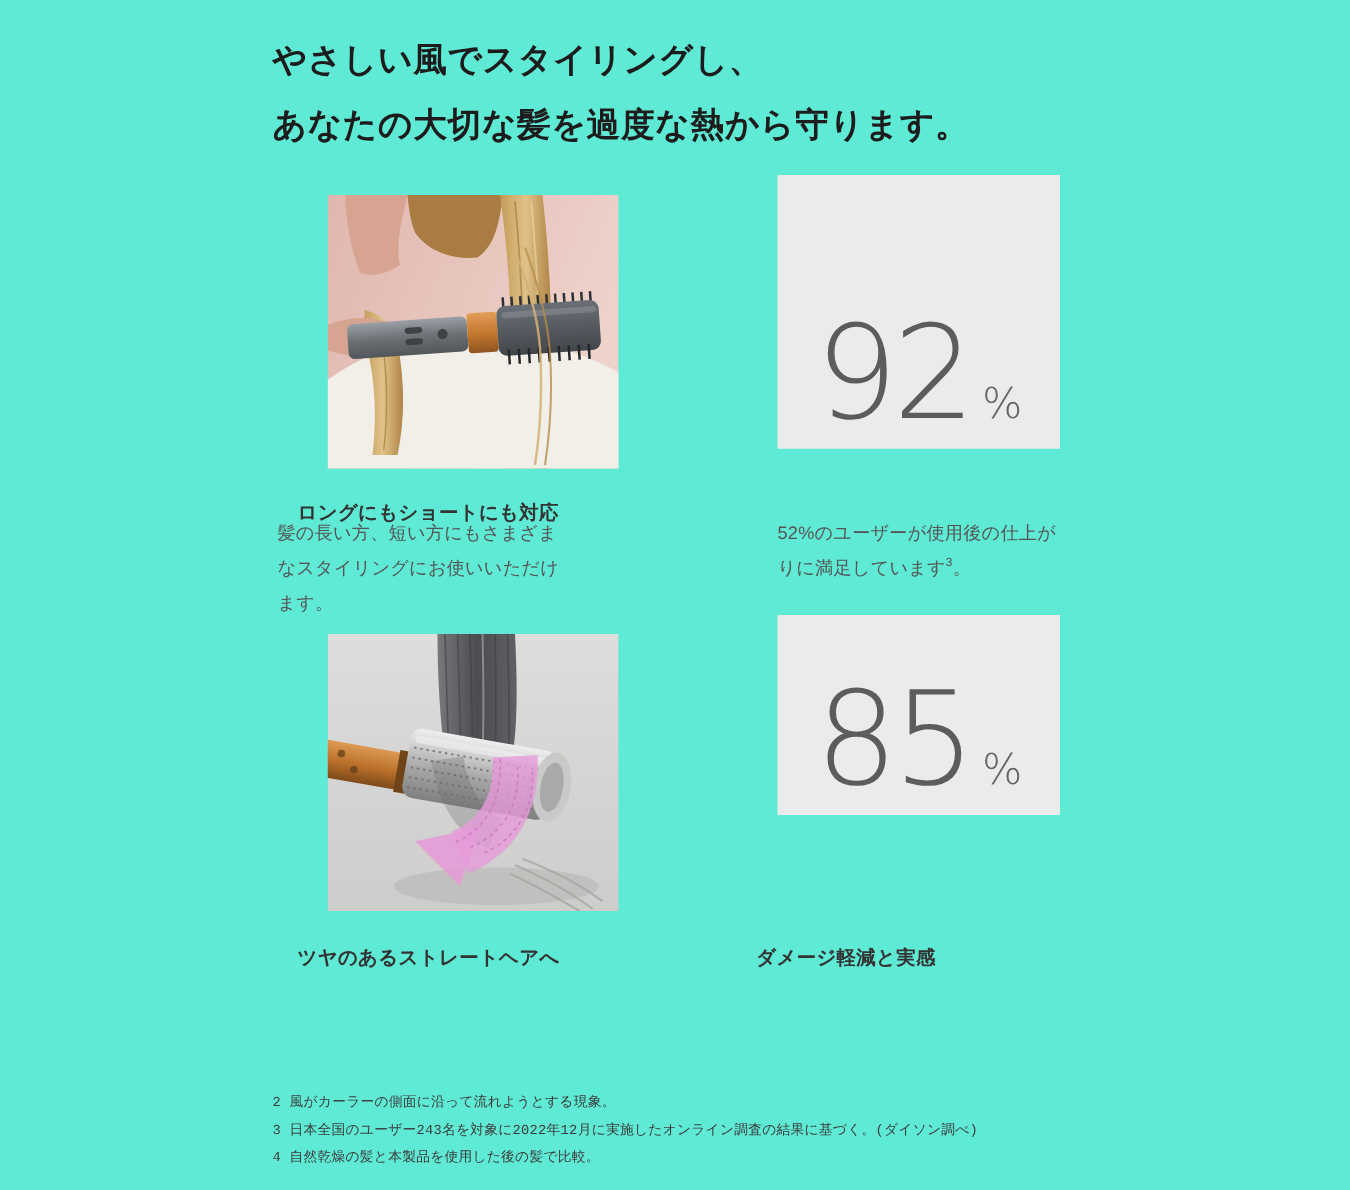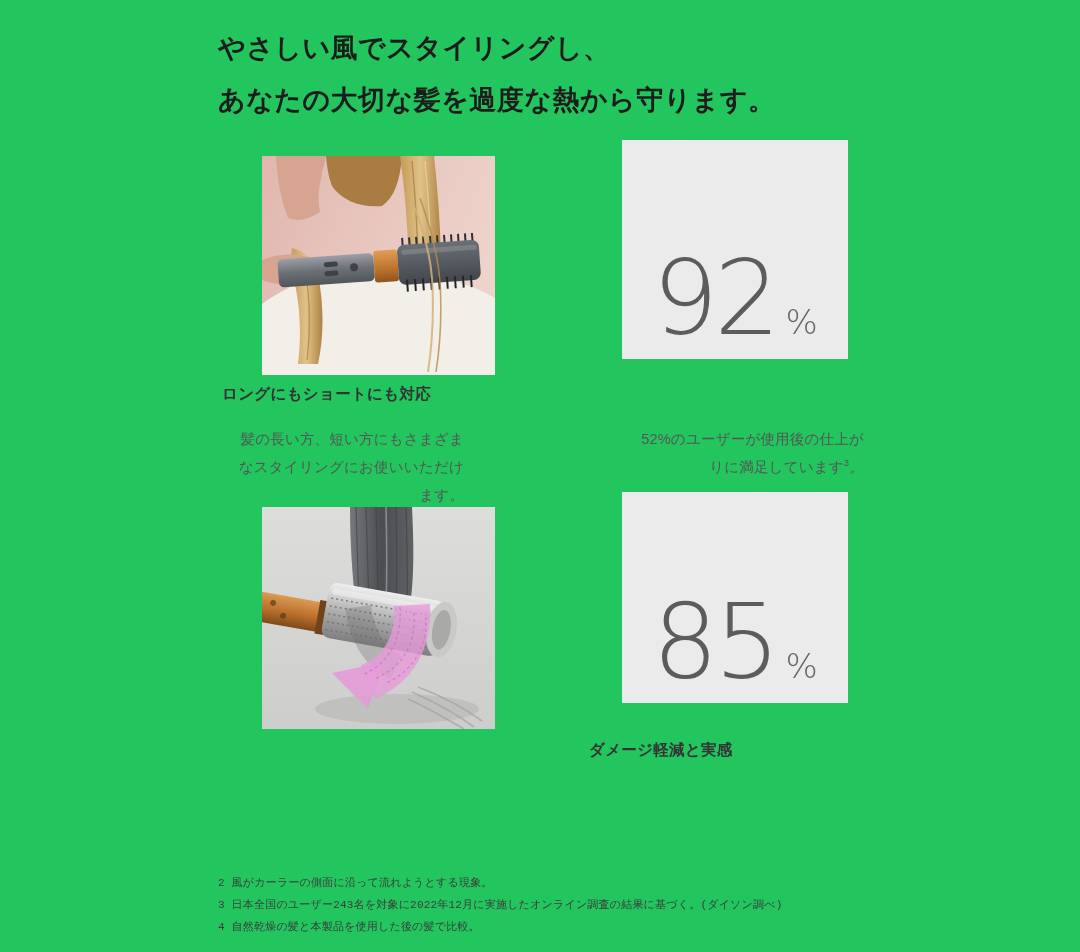--- a/index.html
+++ b/index.html
@@ -1,64 +1,64 @@
 <!DOCTYPE html>
 <html><head>
 <meta charset="utf-8">
 <style>
   html,body{margin:0;padding:0;}
   body{
     width:1080px;height:952px;background:#fdfdfd;
     font-family:"Liberation Sans","DejaVu Sans",sans-serif;
     -webkit-font-smoothing:antialiased;
   }
-  .page{position:relative;width:1080px;height:952px;background:#22c55e;overflow:hidden;}
+  .page{position:relative;width:1080px;height:952px;background:#5eead4;overflow:hidden;}
 
   
   .page-title{
     position:absolute;left:218px;top:22px;margin:0;
     font-size:27px;line-height:52px;font-weight:600;color:#1c1c1c;
     letter-spacing:0.5px;white-space:nowrap;
   }
   .page-title .line{display:block;}
 
   
   .media{position:absolute;overflow:hidden;}
   .photo-1{left:222px;top:140px;width:233px;height:219px;}
   .stat-92{left:622px;top:140px;width:226px;height:219px;}
   .photo-2{left:222px;top:491px;width:233px;height:222px;}
-  .stat-85{left:622px;top:492px;width:226px;height:211px;}
+  .stat-85{left:622px;top:492px;width:226px;height:160px;}
   .media svg{display:block;width:100%;height:100%;}
 
   .stat-box{
     background:#ebebeb;display:flex;align-items:flex-end;justify-content:center;
   }
   .stat-line{white-space:nowrap;}
   .stat-num{
     font-family:"DejaVu Sans","Liberation Sans",sans-serif;
     font-weight:200;font-size:104px;letter-spacing:-4px;color:#5c5c5c;
   }
   .stat-unit{
     font-family:"DejaVu Sans","Liberation Sans",sans-serif;
     font-weight:300;font-size:34px;color:#666;margin-left:9px;
   }
 
   
   .feature-heading{
-    position:absolute;margin:0;width:250px;
+    position:absolute;margin:16px;width:250px;
     font-size:15.5px;font-weight:700;color:#333;letter-spacing:0.3px;
   }
   .fh-0{left:222px;top:384px;}
   .fh-1{left:622px;top:384px;}
   .fh-2{left:222px;top:740px;}
   .fh-3{left:589px;top:740px;font-family:Liberation Serif, serif;}
 
   .feature-body{
-    position:absolute;margin:12px;width:230px;
-    font-size:14.5px;line-height:28px;color:#555;letter-spacing:0.2px;text-align:right;
+    position:absolute;margin:0;width:230px;
+    font-size:14.5px;line-height:28px;color:#555;letter-spacing:0.2px;
   }
   .fb-0{left:222px;top:413px;}
   .fb-1{left:622px;top:413px;}
   .fb-2{left:222px;top:769px;}
   .fb-3{left:622px;top:769px;width:236px;}
   .feature-body sup{font-size:9.5px;line-height:0;vertical-align:super;}
 
   
   .footnotes{position:absolute;left:218px;top:872px;width:720px;}
   .footnotes p{margin:0;font-size:11px;line-height:22px;color:#3c3c3c;letter-spacing:0.2px;font-family:Liberation Mono, monospace;}
@@ -227,20 +227,21 @@
       </g>
     </svg>
   </figure>
 
   <div class="media stat-box stat-85">
     <span class="stat-line">
       <span class="stat-num">85</span><span class="stat-unit">%</span>
     </span>
   </div>
 
+  <h2 class="feature-heading fh-2">ツヤのあるストレートヘアへ</h2>
   <h2 class="feature-heading fh-3">ダメージ軽減と実感</h2>
 
 
   <footer class="footnotes">
     <p>2 風がカーラーの側面に沿って流れようとする現象。</p>
     <p>3 日本全国のユーザー243名を対象に2022年12月に実施したオンライン調査の結果に基づく。(ダイソン調べ)</p>
     <p>4 自然乾燥の髪と本製品を使用した後の髪で比較。</p>
   </footer>
 
 </div>

